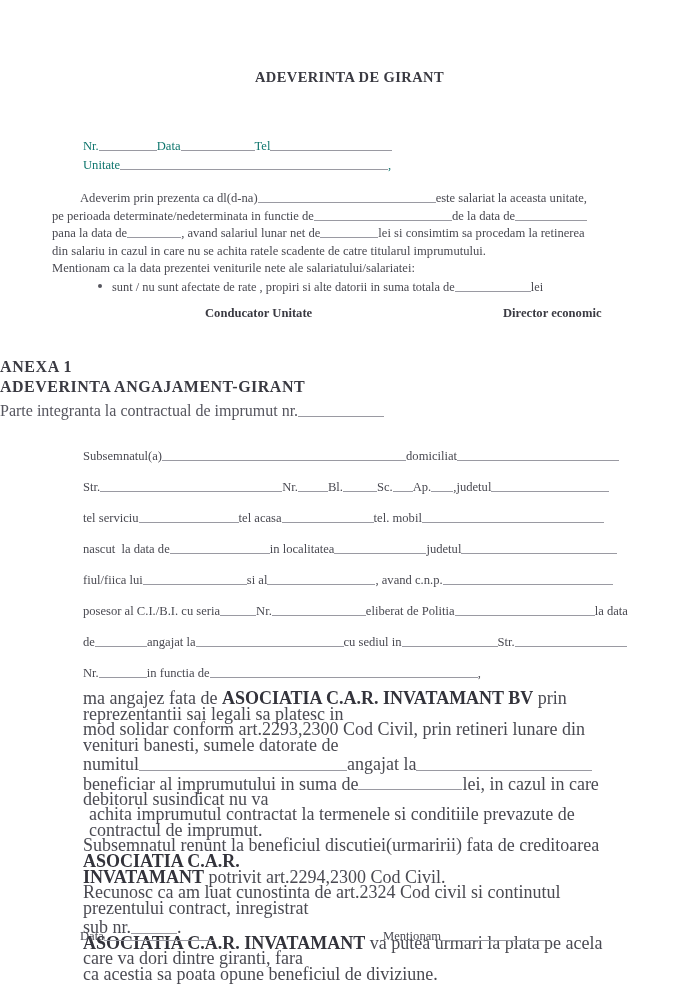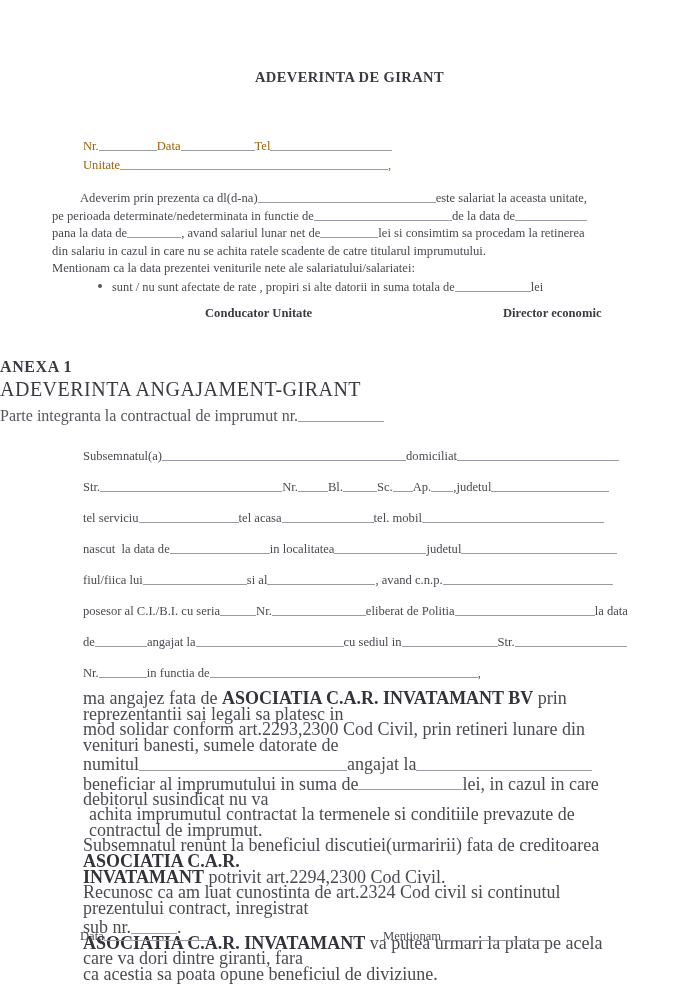--- a/index.html
+++ b/index.html
@@ -51,42 +51,42 @@
     text-align: left;
   }
   .anexa-1 {
     font-weight: bold;
     font-size: 16px;
     letter-spacing: 0.6px;
     color: #3a3a42;
     line-height: 1.25;
   }
   .anexa-sub {
-    font-weight: normal;
-    font-size: 20px;
+    font-weight: bold;
+    font-size: 16px;
     letter-spacing: 0.5px;
     color: #3a3a42;
     line-height: 1.25;
   }
   .anexa-note {
     font-size: 16px;
     color: #55555e;
     margin-top: 4px;
     line-height: 1.2;
   }
   .anexa-note .fill { width: 86px; }
 
   
   .hdr-fields {
     position: absolute;
     left: 83px;
     top: 137px;
     font-size: 12.6px;
     line-height: 19px;
-    color: #a16207;
+    color: #0f766e;
   }
   .hdr-fields .l1 .f-nr   { width: 58px; }
   .hdr-fields .l1 .f-data { width: 74px; }
   .hdr-fields .l1 .f-tel  { width: 122px; }
   .hdr-fields .l2 .f-unit { width: 268px; }
 
   
   .body1 {
     position: absolute;
     left: 52px;

